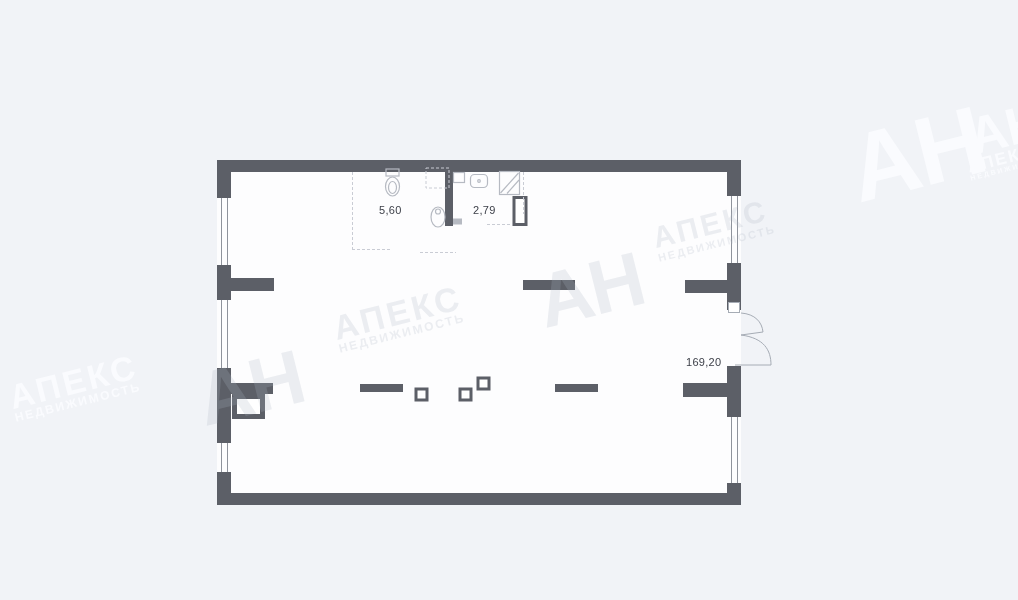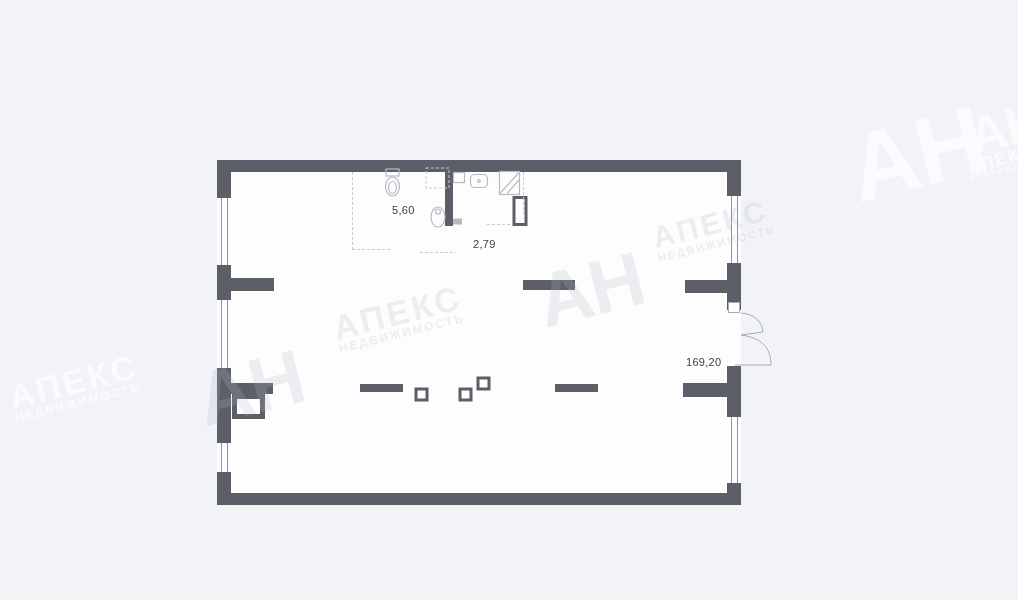--- a/index.html
+++ b/index.html
@@ -21,22 +21,22 @@
   .wm-apex-mid .sub{font-size:11px;}
   .wm-edge{font-size:52px;}
   .wm-edge-txt{font-size:17px;letter-spacing:2px;}
   .wm-edge-txt .sub{font-size:7px;}
 
   
   #plan-svg{position:absolute;left:0;top:0;}
 
   
   .area-label{position:absolute;font-size:11px;color:#3d4049;letter-spacing:0.3px;}
-  .lbl-wc{left:392px;top:204px;text-align:center;}
-  .lbl-bath{left:473px;top:204px;margin-top:34px;}
+  .lbl-wc{left:379px;top:204px;text-align:center;}
+  .lbl-bath{left:473px;top:204px;}
   .lbl-main{left:686px;top:356px;}
 </style>
 </head>
 <body>
 
 <div id="screen">
 
   <div class="wm wm-outer wm-apex-big" style="left:6px;top:382px;">
     <span>АПЕКС</span>
     <span class="sub">НЕДВИЖИМОСТЬ</span>

